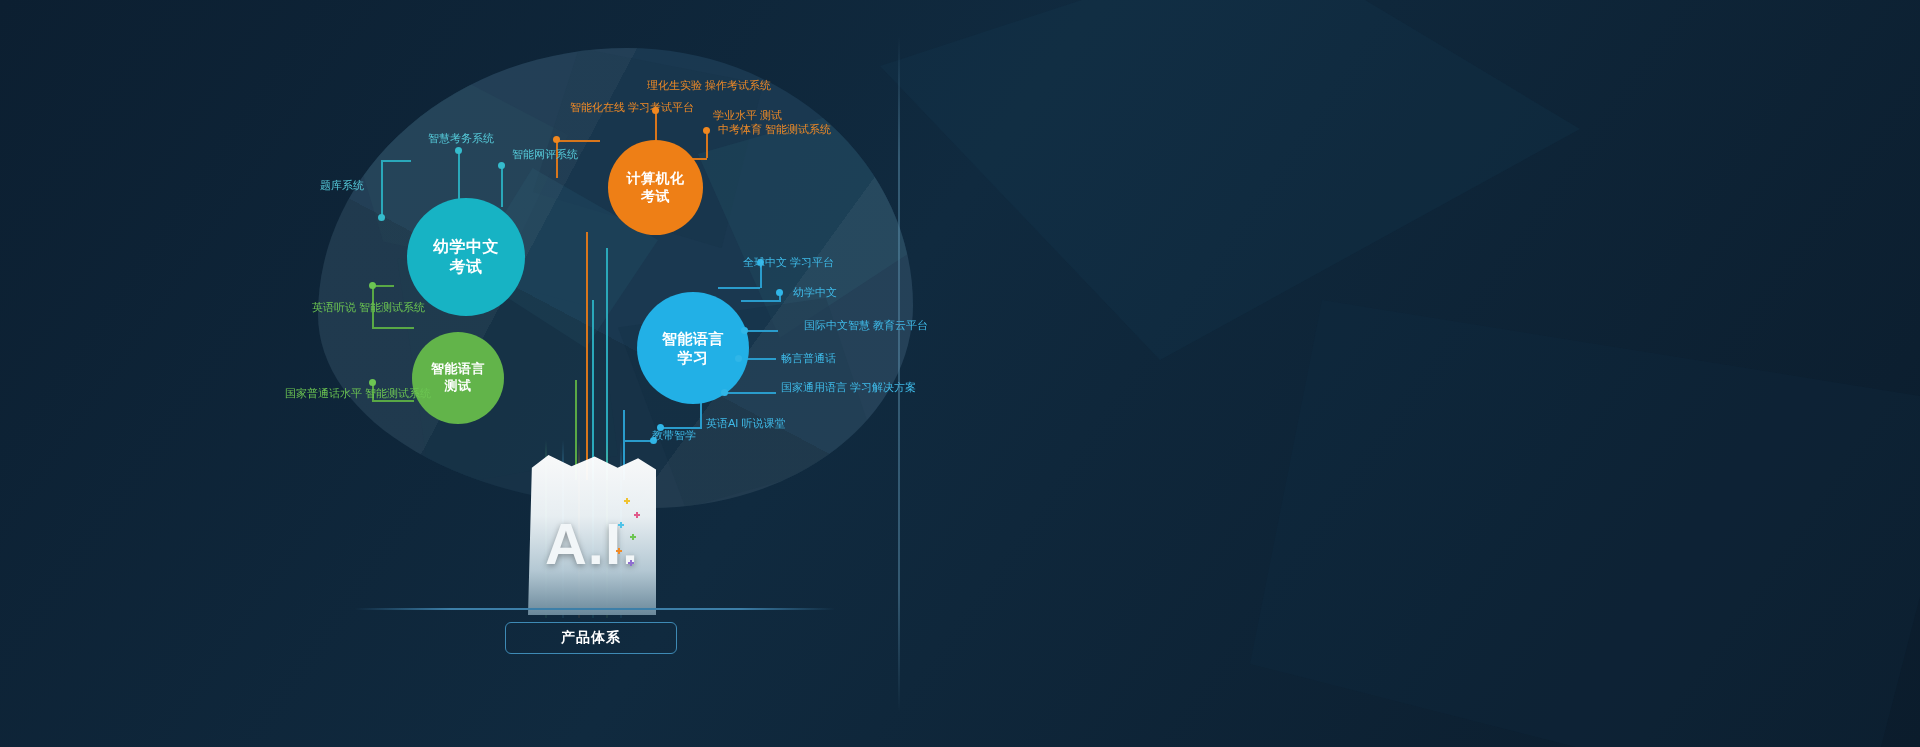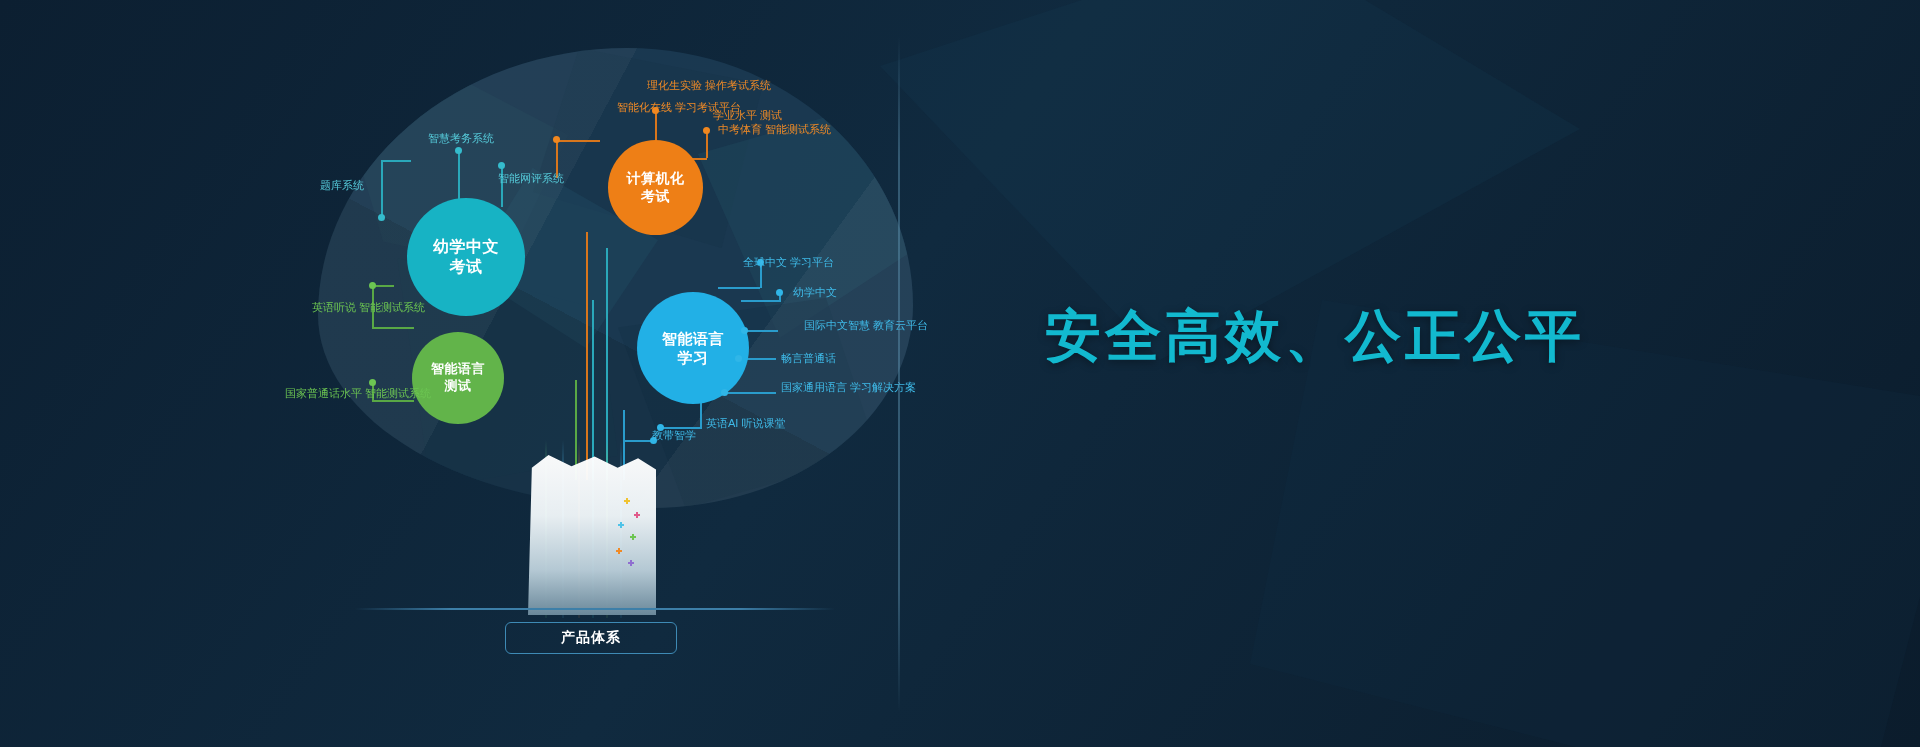--- a/index.html
+++ b/index.html
@@ -249,25 +249,25 @@
     <div class="dot blue" style="left:721px; top:389px;"></div>
     <div class="dot blue" style="left:657px; top:424px;"></div>
     <div class="dot blue" style="left:650px; top:437px;"></div>
 
     <div class="leaf teal" style="left:320px; top:178px;">
       <span>题库系统</span>
     </div>
     <div class="leaf teal" style="left:428px; top:131px;">
       <span>智慧考务系统</span>
     </div>
-    <div class="leaf teal" style="left:498px; top:147px;margin-top:24px;">
+    <div class="leaf teal" style="left:512px; top:147px;">
       <span>智能网评系统</span>
     </div>
 
-    <div class="leaf orange ctr" style="left:570px; top:100px;margin-left:47px;">
+    <div class="leaf orange ctr" style="left:570px; top:100px;">
       <span>智能化在线</span>
       <span>学习考试平台</span>
     </div>
     <div class="leaf orange ctr" style="left:647px; top:78px;">
       <span>理化生实验</span>
       <span>操作考试系统</span>
     </div>
     <div class="leaf orange ctr" style="left:713px; top:108px;">
       <span>学业水平</span>
       <span>测试</span>
@@ -313,35 +313,35 @@
     </div>
 
     <div class="streak" style="left:545px; background:linear-gradient(to bottom, rgba(90,190,120,0), #5abe78 45%, rgba(90,190,120,.1));"></div>
     <div class="streak" style="left:562px; background:linear-gradient(to bottom, rgba(70,170,220,0), #46aadc 45%, rgba(70,170,220,.1));"></div>
     <div class="streak" style="left:578px; background:linear-gradient(to bottom, rgba(215,120,50,0), #d77832 45%, rgba(215,120,50,.1));"></div>
     <div class="streak" style="left:592px; background:linear-gradient(to bottom, rgba(40,190,205,0), #28becd 45%, rgba(40,190,205,.1));"></div>
     <div class="streak" style="left:606px; background:linear-gradient(to bottom, rgba(120,195,90,0), #78c35a 45%, rgba(120,195,90,.1));"></div>
     <div class="streak" style="left:620px; background:linear-gradient(to bottom, rgba(50,160,215,0), #32a0d7 45%, rgba(50,160,215,.1));"></div>
 
     <div class="trunk"></div>
+    <div class="ai-text">A.I.</div>
 
     <div class="sparkle" style="left:624px; top:498px; color:#f0c330;"></div>
     <div class="sparkle" style="left:634px; top:512px; color:#e05a8a;"></div>
     <div class="sparkle" style="left:618px; top:522px; color:#4fc3e8;"></div>
     <div class="sparkle" style="left:630px; top:534px; color:#6cc552;"></div>
     <div class="sparkle" style="left:616px; top:548px; color:#f08a26;"></div>
     <div class="sparkle" style="left:628px; top:560px; color:#8f6fd0;"></div>
 
     <div class="ground-line"></div>
 
     <div class="pill">
       <span>产品体系</span>
     </div>
 
   </div>
 
   <div class="panel-divider"></div>
 
   <div class="headline">
-    <div class="hl-line2">安全高效、公正公平</div>
   </div>
 
 </div>
 
 </body></html>

